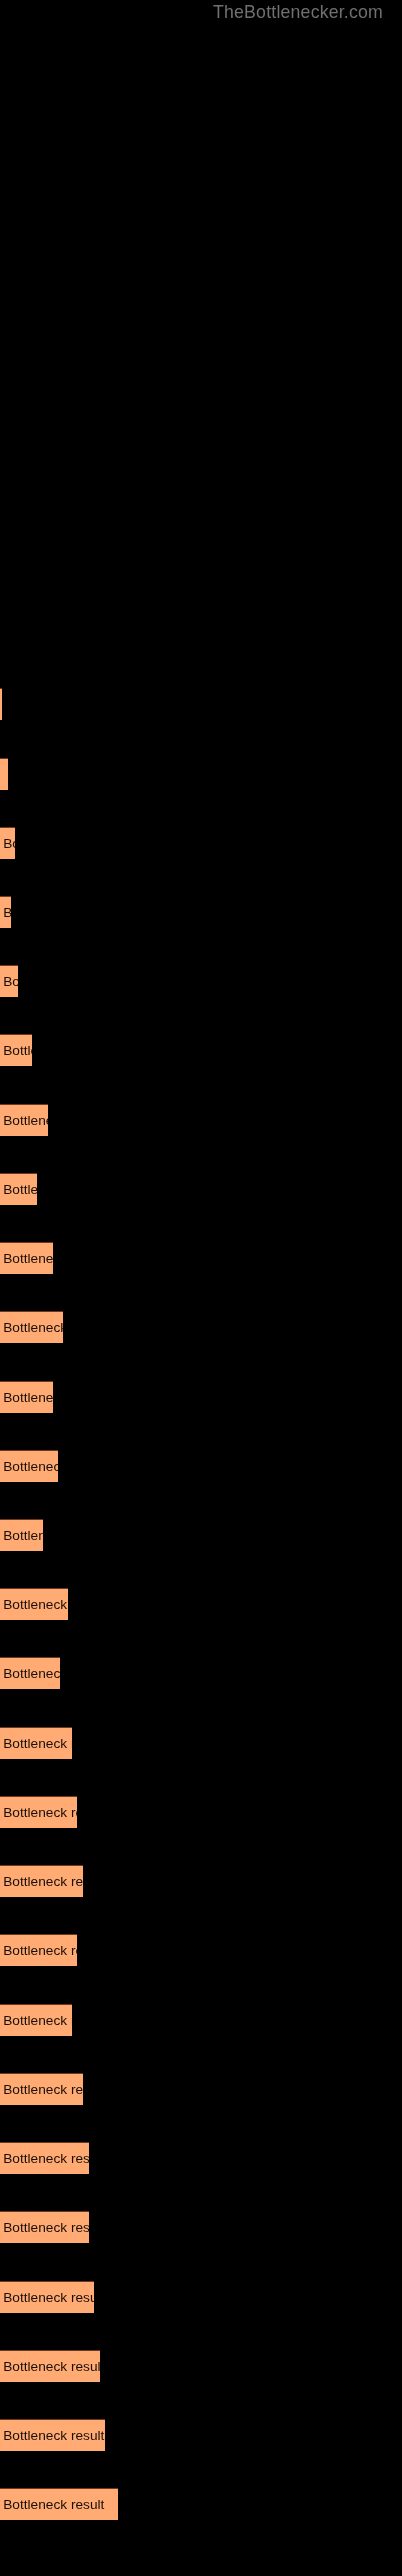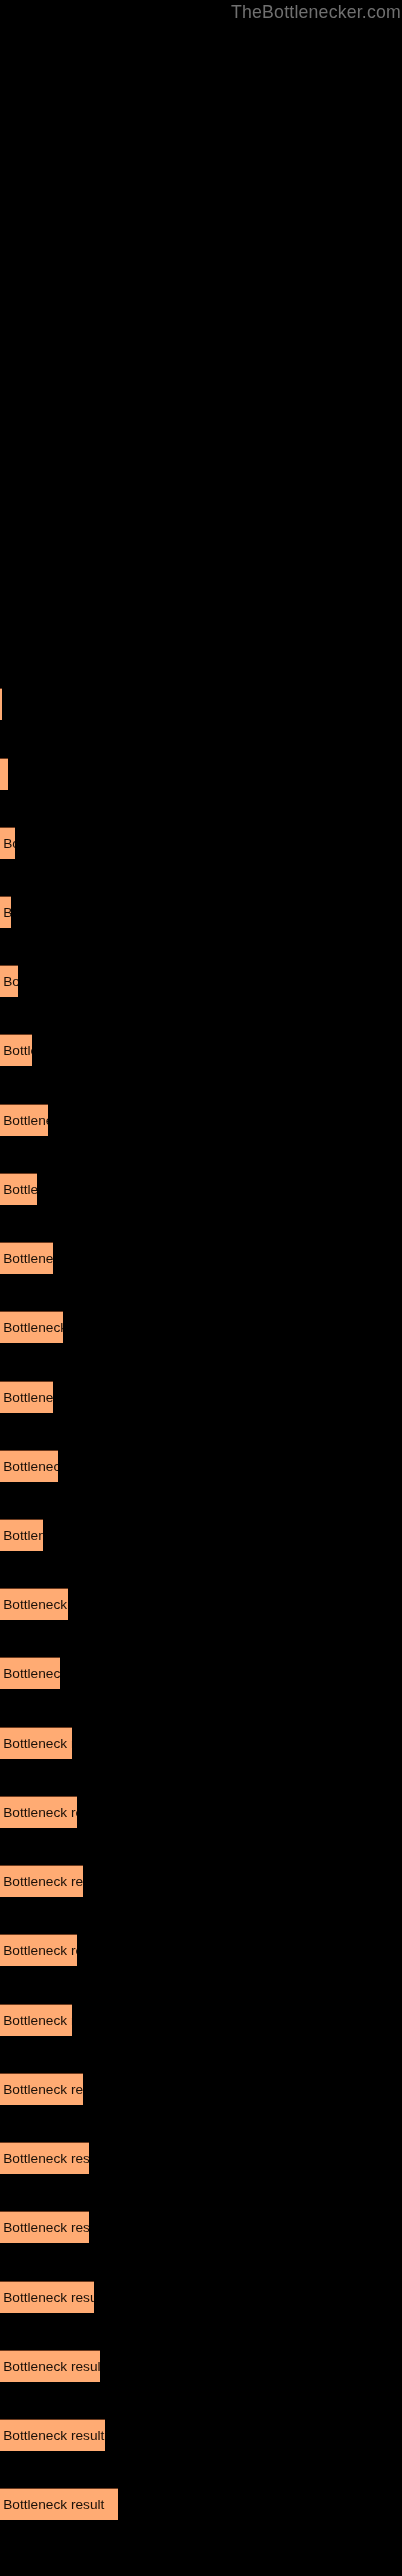--- a/index.html
+++ b/index.html
@@ -18,21 +18,21 @@
 
   
   #site-header {
     position: absolute;
     top: 0;
     left: 0;
     width: 403px;
     height: 27px;
     box-sizing: border-box;
     text-align: right;
-    padding-right: 2px;
+    padding-right: 20px;
   }
   #site-title {
     display: inline-block;
     color: #707070;
     font-size: 17.7px;
     line-height: 24px;
     letter-spacing: 0.2px;
     white-space: nowrap;
     font-family: "Liberation Sans", sans-serif;
   }

